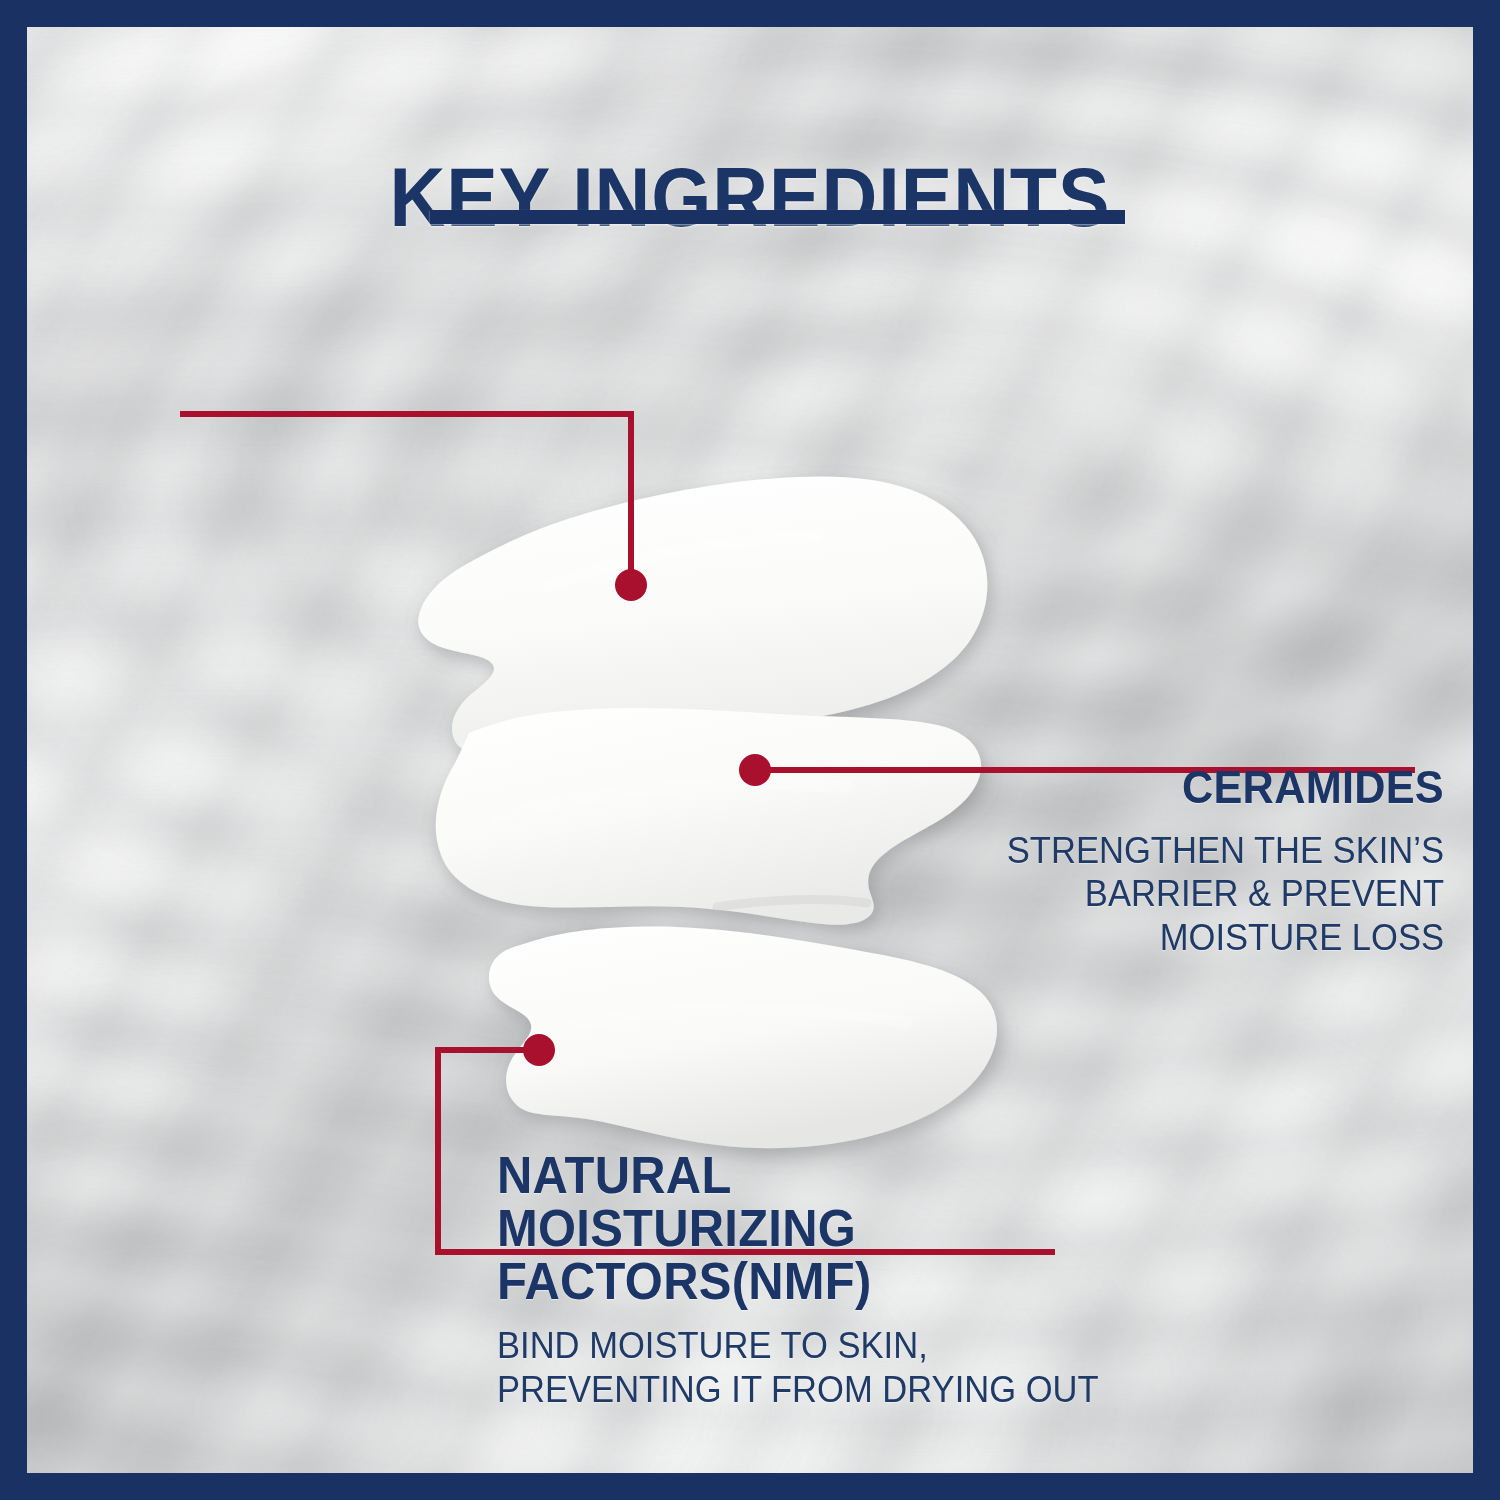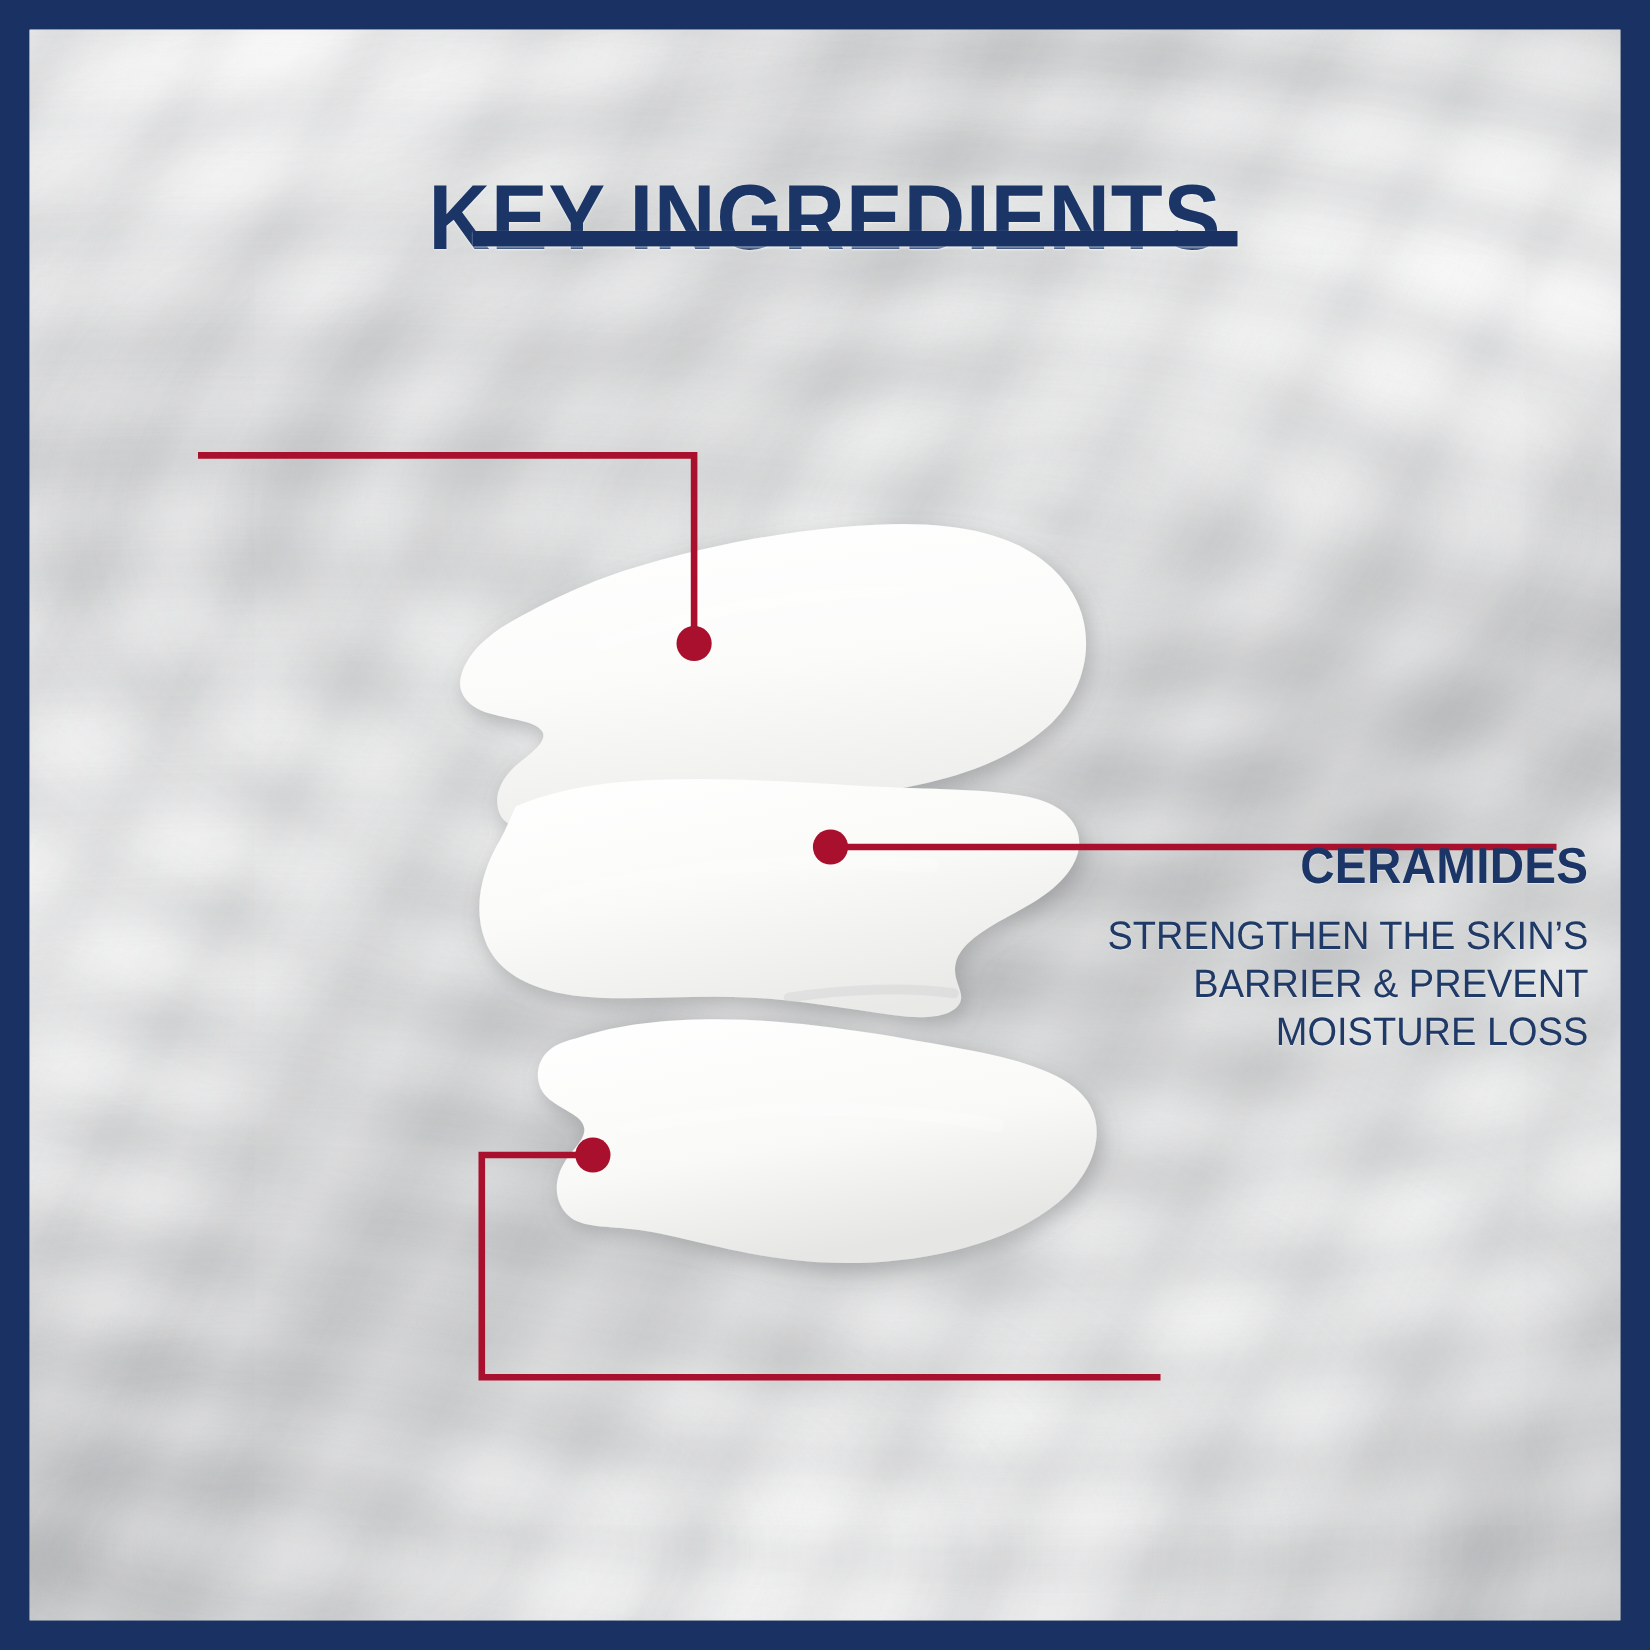--- a/index.html
+++ b/index.html
@@ -281,15 +281,19 @@
 
     <h1 class="title">KEY INGREDIENTS</h1>
     <div class="title-rule"></div>
 
 
     <div class="block align-right" id="ceramides-block">
       <div class="head">CERAMIDES</div>
       <div class="body"><span>STRENGTHEN THE SKIN’S</span><br><span>BARRIER &amp; PREVENT</span><br><span>MOISTURE LOSS</span></div>
     </div>
 
+    <div class="block align-left" id="nmf-block">
+      <div class="head"><span>NATURAL MOISTURIZING</span><br><span>FACTORS(NMF)</span></div>
+      <div class="body"><span>BIND MOISTURE TO SKIN,</span><br><span>PREVENTING IT FROM DRYING OUT</span></div>
+    </div>
 
   </div>
 </div>
 
 </body></html>

